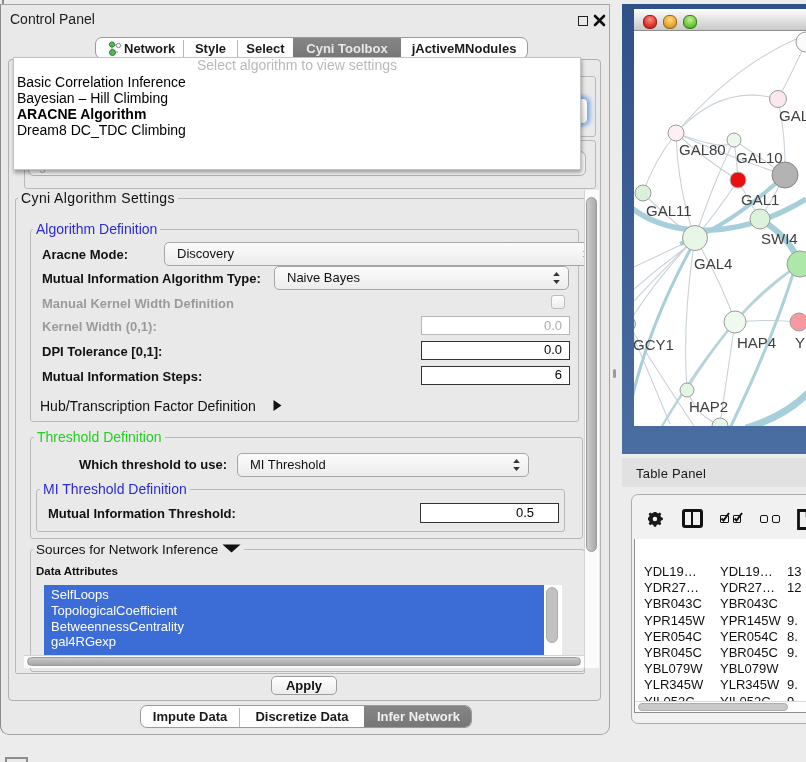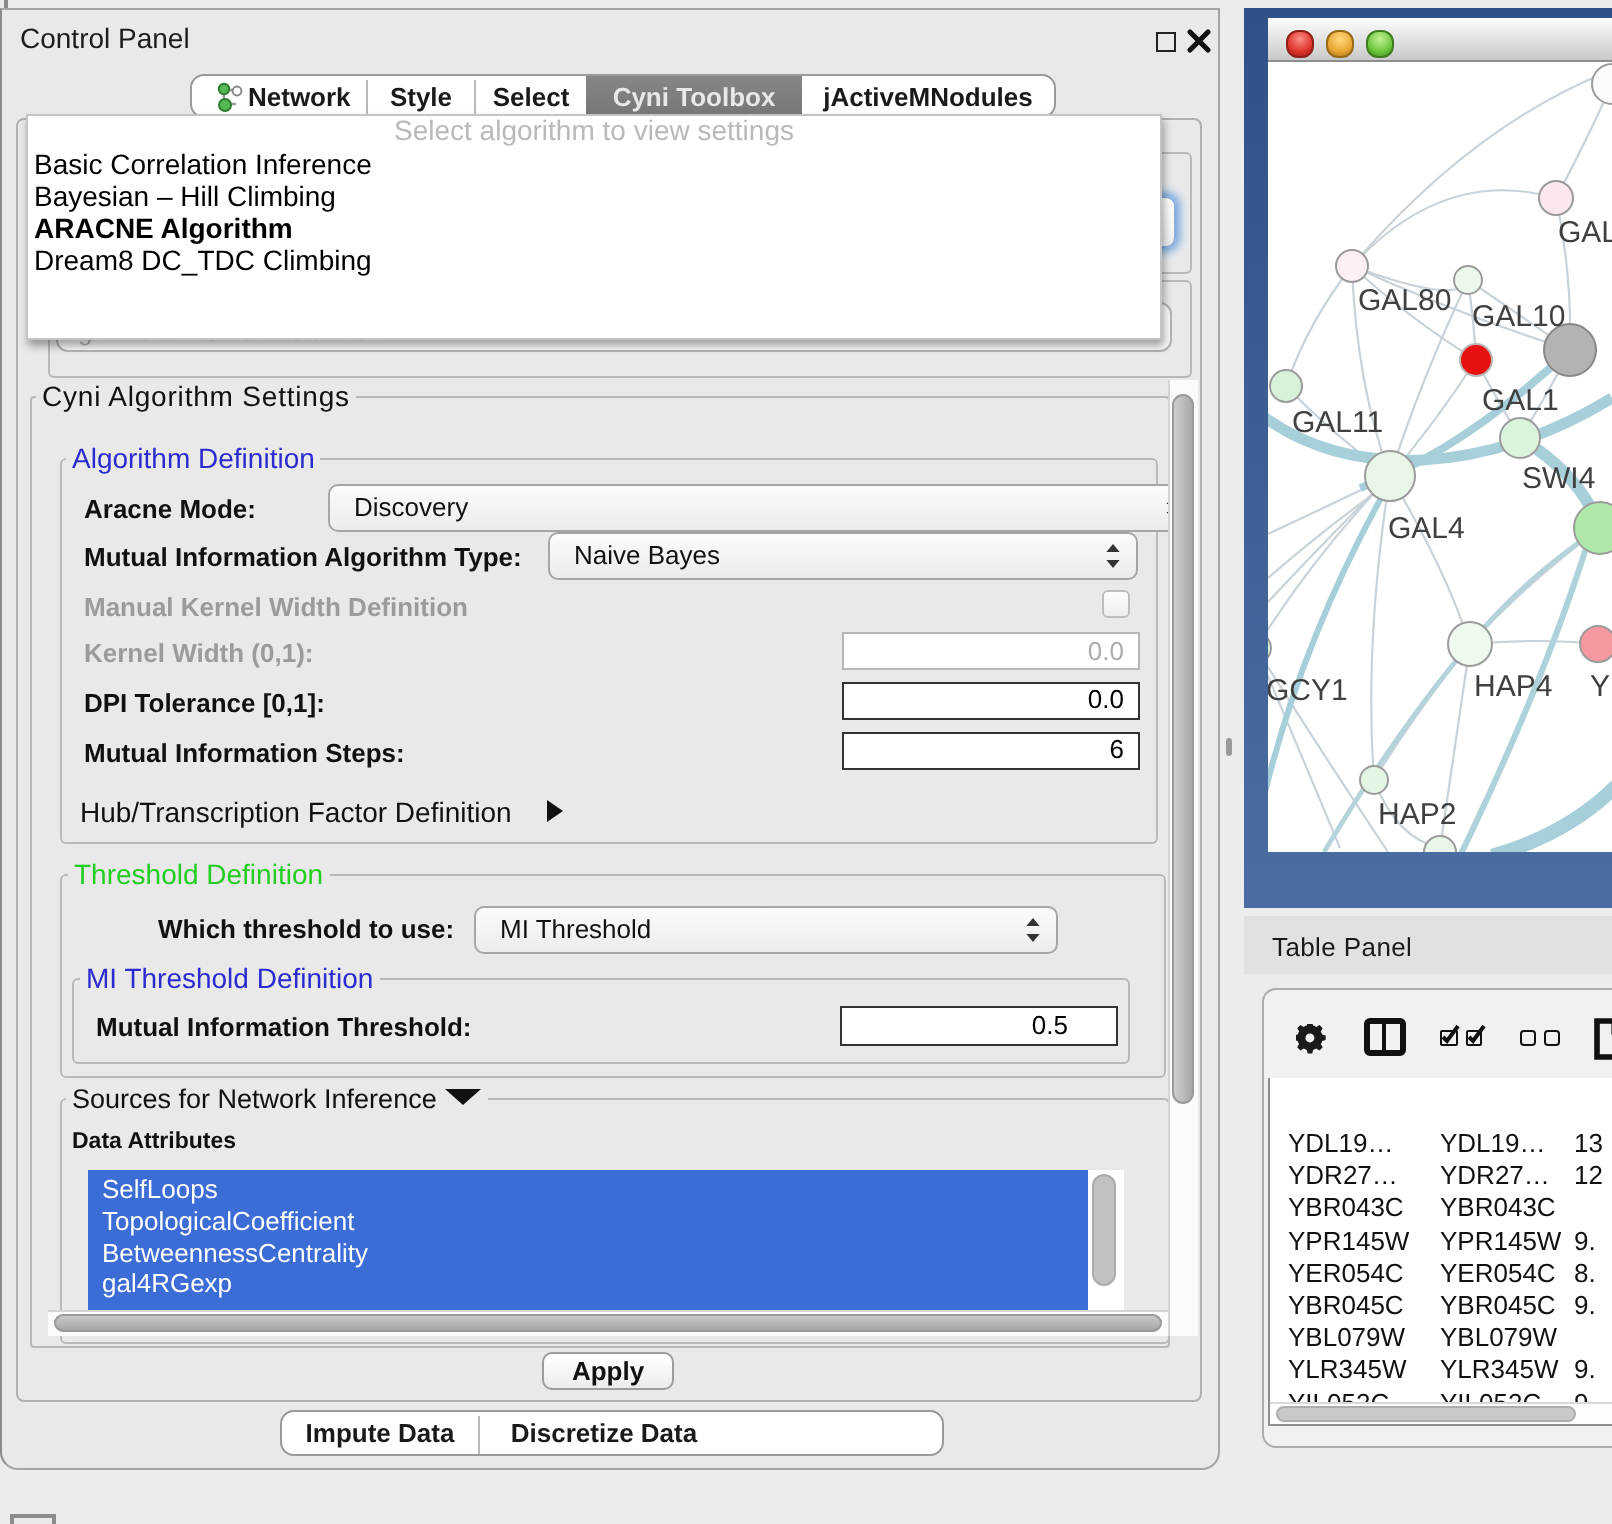--- a/index.html
+++ b/index.html
@@ -129,20 +129,21 @@
 <div class="abs" style="left:27px;top:657px;width:554px;height:9px;background:linear-gradient(#c9c9c9,#a5a5a5);border:1px solid #9a9a9a;border-radius:5px;box-sizing:border-box;"></div>
 
 <div class="abs" style="left:613px;top:369px;width:3px;height:9px;background:#9a9a9a;border-radius:2px;"></div>
 
 <div class="abs" style="left:271px;top:676px;width:66px;height:19px;background:linear-gradient(#ffffff,#ececec);border:1px solid #9c9c9c;border-radius:5px;box-sizing:border-box;text-align:center;font-size:13px;font-weight:bold;line-height:18px;color:#111;">Apply</div>
 
 <div class="abs" id="bottabs" style="left:140px;top:705px;width:332px;height:23px;background:#fff;border:1px solid #9a9a9a;border-radius:7px;box-sizing:border-box;overflow:hidden;font-size:13px;font-weight:bold;color:#1a1a1a;">
   <div style="position:absolute;left:0;top:0;width:98px;height:23px;line-height:22px;text-align:center;">Impute Data</div>
   <div style="position:absolute;left:98px;top:2px;width:1px;height:19px;background:#b9b9b9;"></div>
   <div style="position:absolute;left:99px;top:0;width:124px;height:23px;line-height:22px;text-align:center;">Discretize Data</div>
+  <div style="position:absolute;left:223px;top:0;width:109px;height:23px;line-height:22px;text-align:center;background:linear-gradient(#868686,#757575);color:#f0f0f0;">Infer Network</div>
 </div>
 
 <div class="abs" style="left:5px;top:757px;width:19px;height:12px;background:#eaeaea;border:2px solid #8c8c8c;"></div>
 
 <div class="abs" id="netwin" style="left:622px;top:4px;width:184px;height:450px;background:linear-gradient(180deg,#2f5187,#4a6da2);">
 
   <div style="position:absolute;left:12px;top:5px;width:172px;height:22px;background:linear-gradient(#fdfdfd,#c9c9c9);border-bottom:1px solid #8e8e8e;box-sizing:border-box;">
     <div style="position:absolute;left:9px;top:6px;width:12px;height:12px;border-radius:6px;background:radial-gradient(circle at 50% 30%,#f98e86,#e0342b 60%,#9f1d16);border:0.5px solid #902018;"></div>
     <div style="position:absolute;left:29px;top:6px;width:12px;height:12px;border-radius:6px;background:radial-gradient(circle at 50% 30%,#ffd97e,#e9a733 60%,#a8731a);border:0.5px solid #97691b;"></div>
     <div style="position:absolute;left:49px;top:6px;width:12px;height:12px;border-radius:6px;background:radial-gradient(circle at 50% 30%,#c3f093,#6ec83e 60%,#3d8a1c);border:0.5px solid #3f7d1d;"></div>

